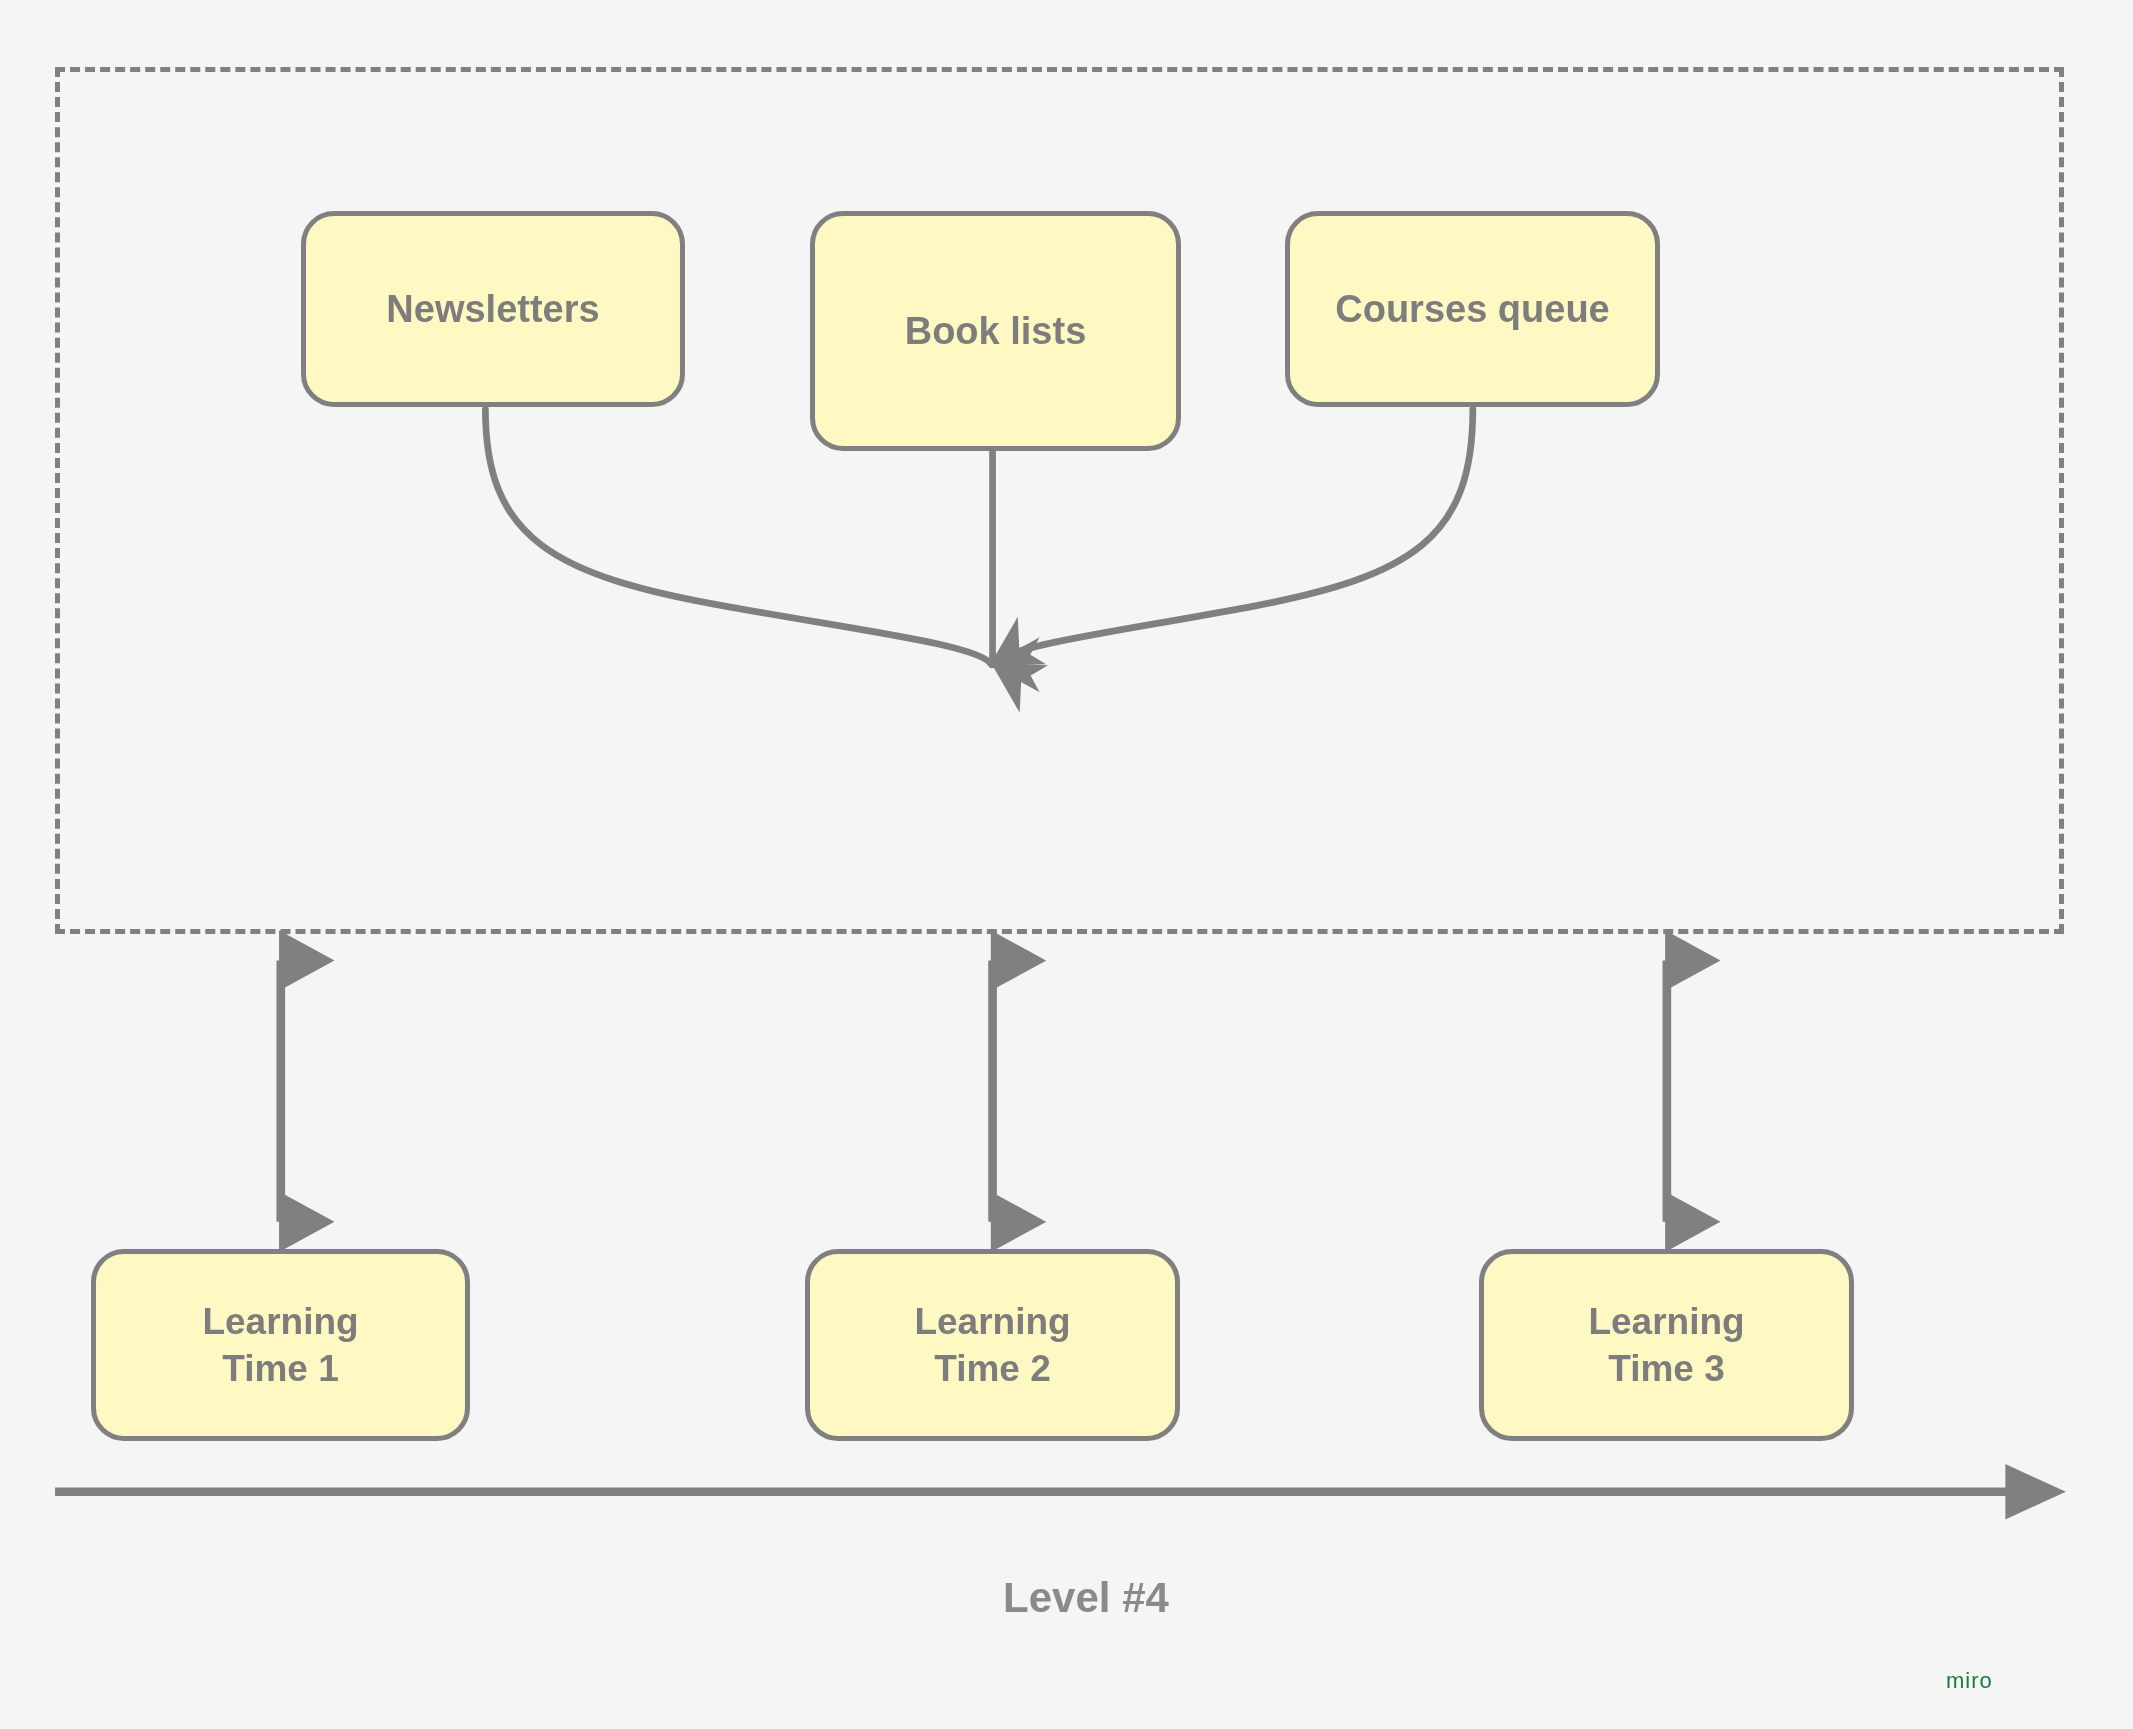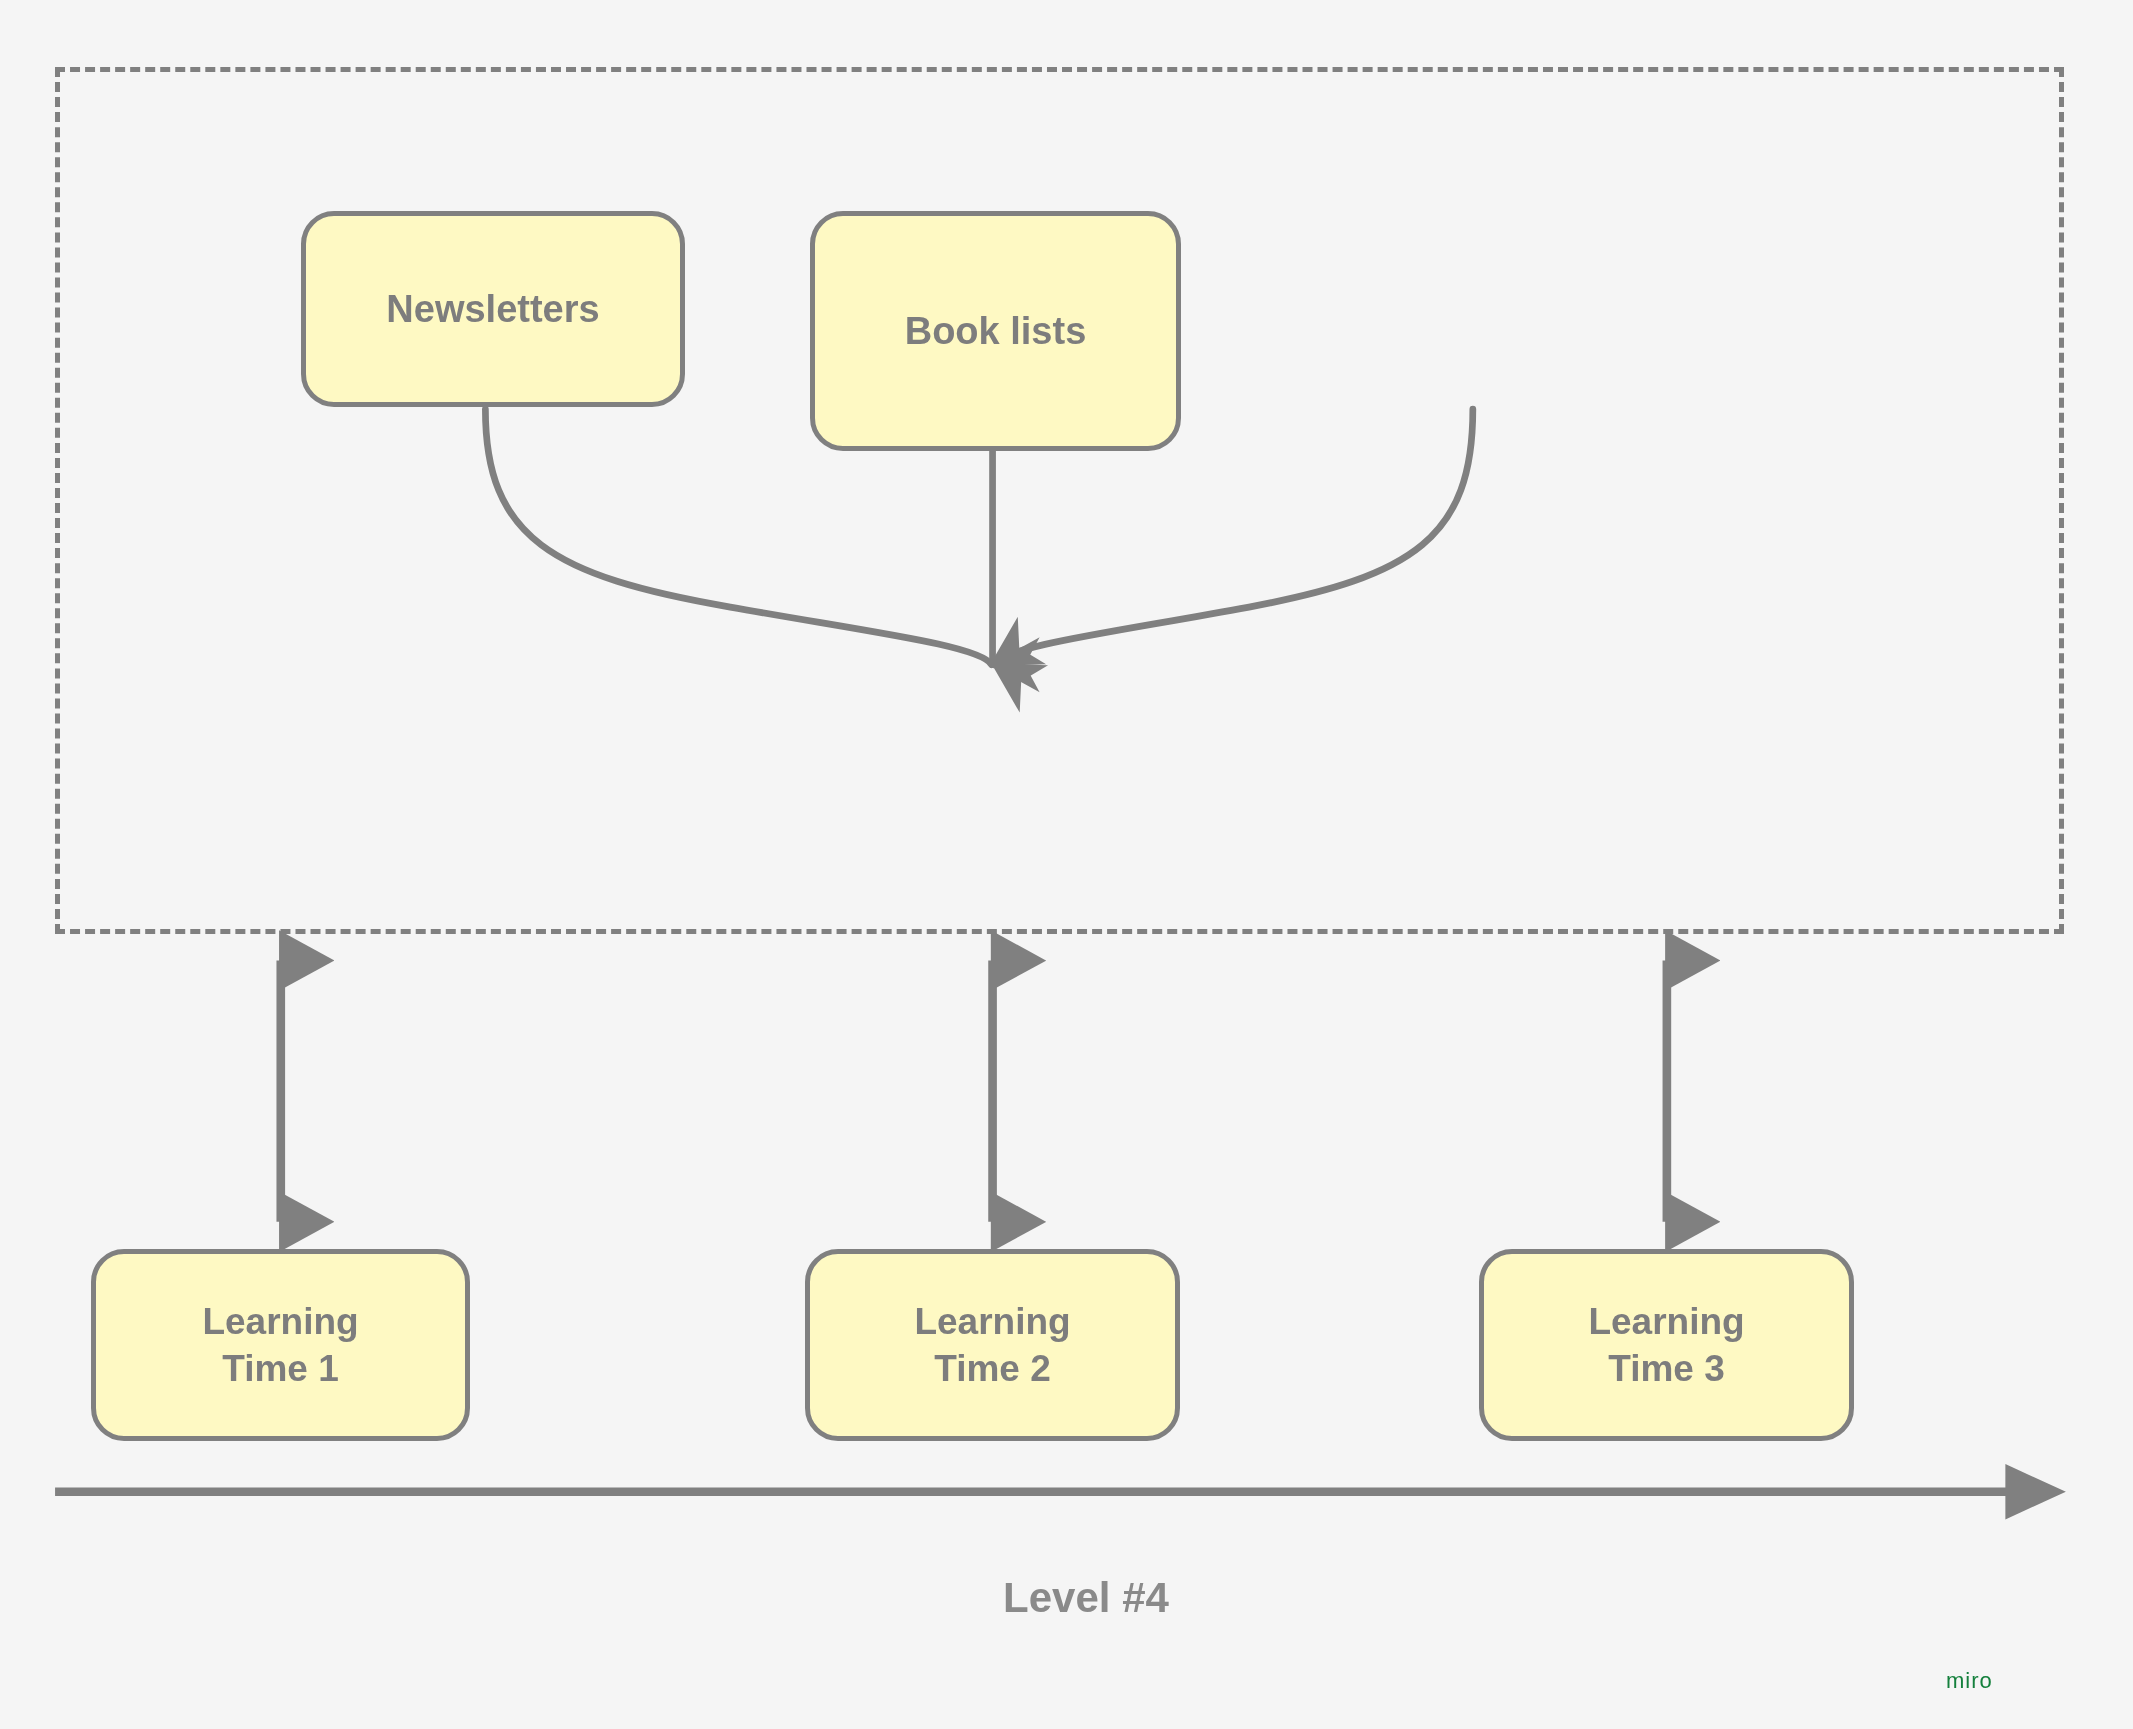--- a/index.html
+++ b/index.html
@@ -162,20 +162,23 @@
 
 
   <div class="node source" id="node-newsletters">
     <span class="node-label">Newsletters</span>
   </div>
 
   <div class="node source" id="node-book-lists">
     <span class="node-label">Book lists</span>
   </div>
 
+  <div class="node source" id="node-courses-queue">
+    <span class="node-label">Courses queue</span>
+  </div>
 
 
   <div class="node learning" id="node-learning-1">
     <span class="node-label">Learning
 Time 1</span>
   </div>
 
   <div class="node learning" id="node-learning-2">
     <span class="node-label">Learning
 Time 2</span>

